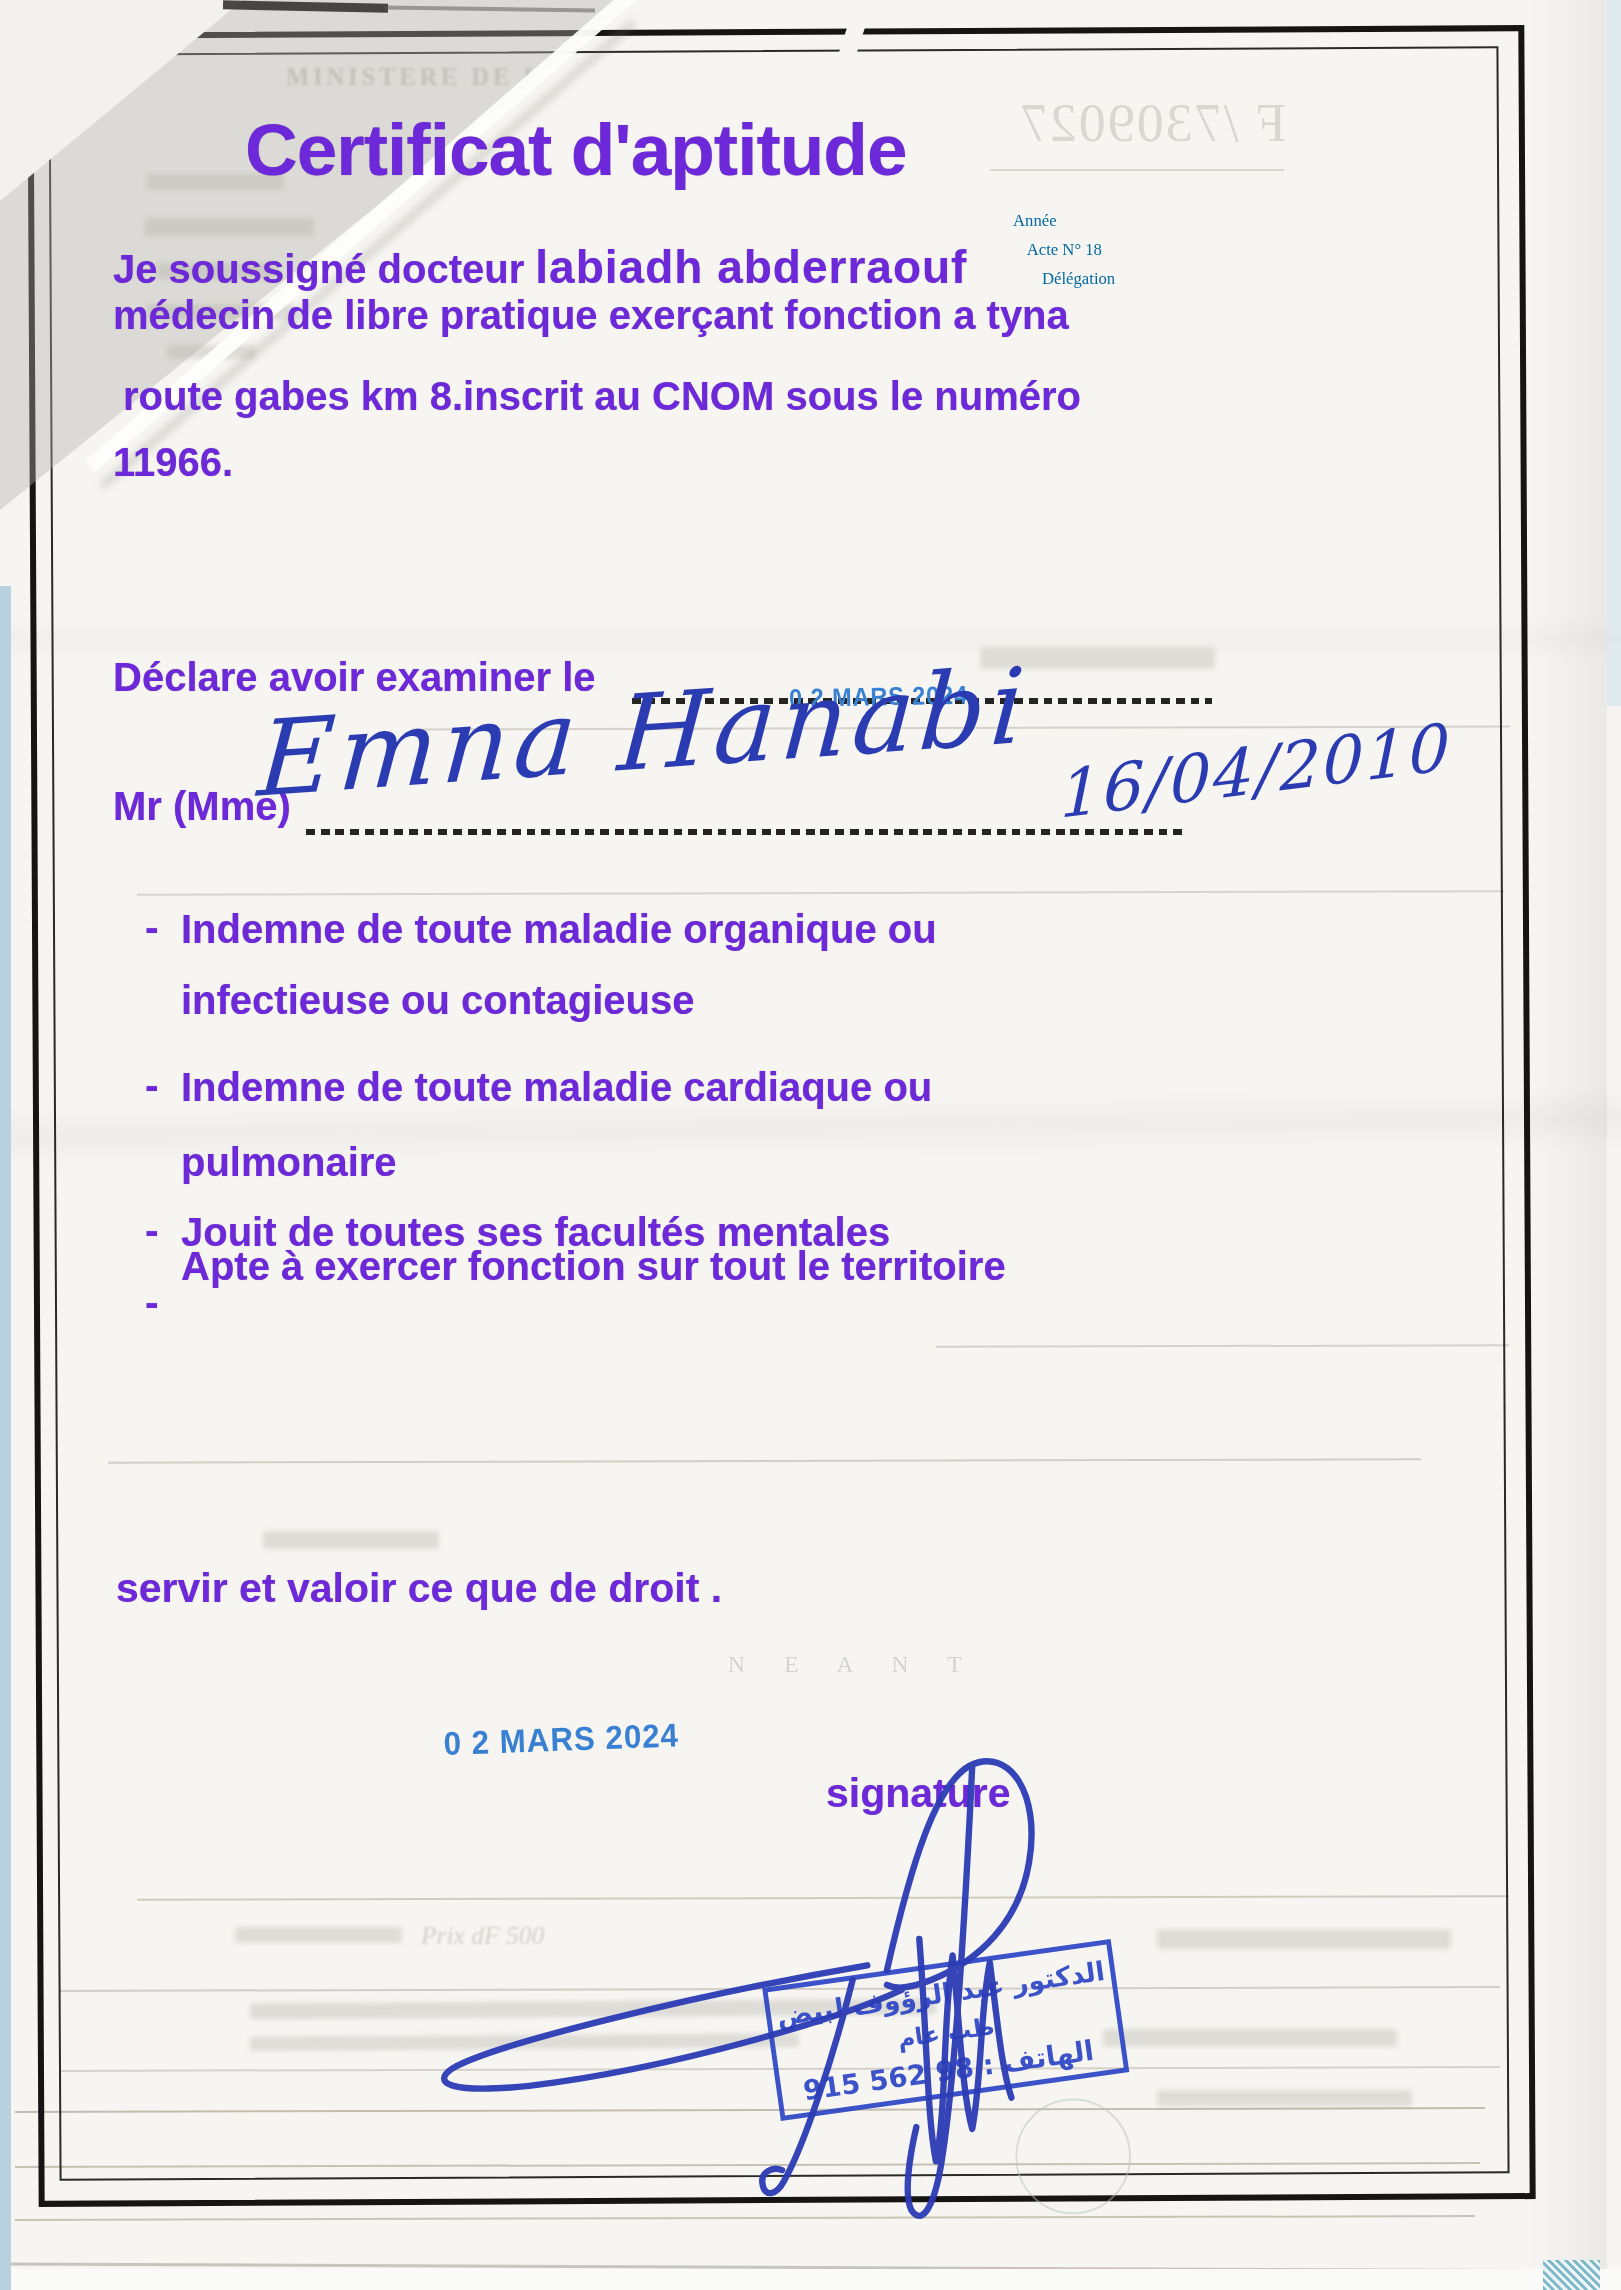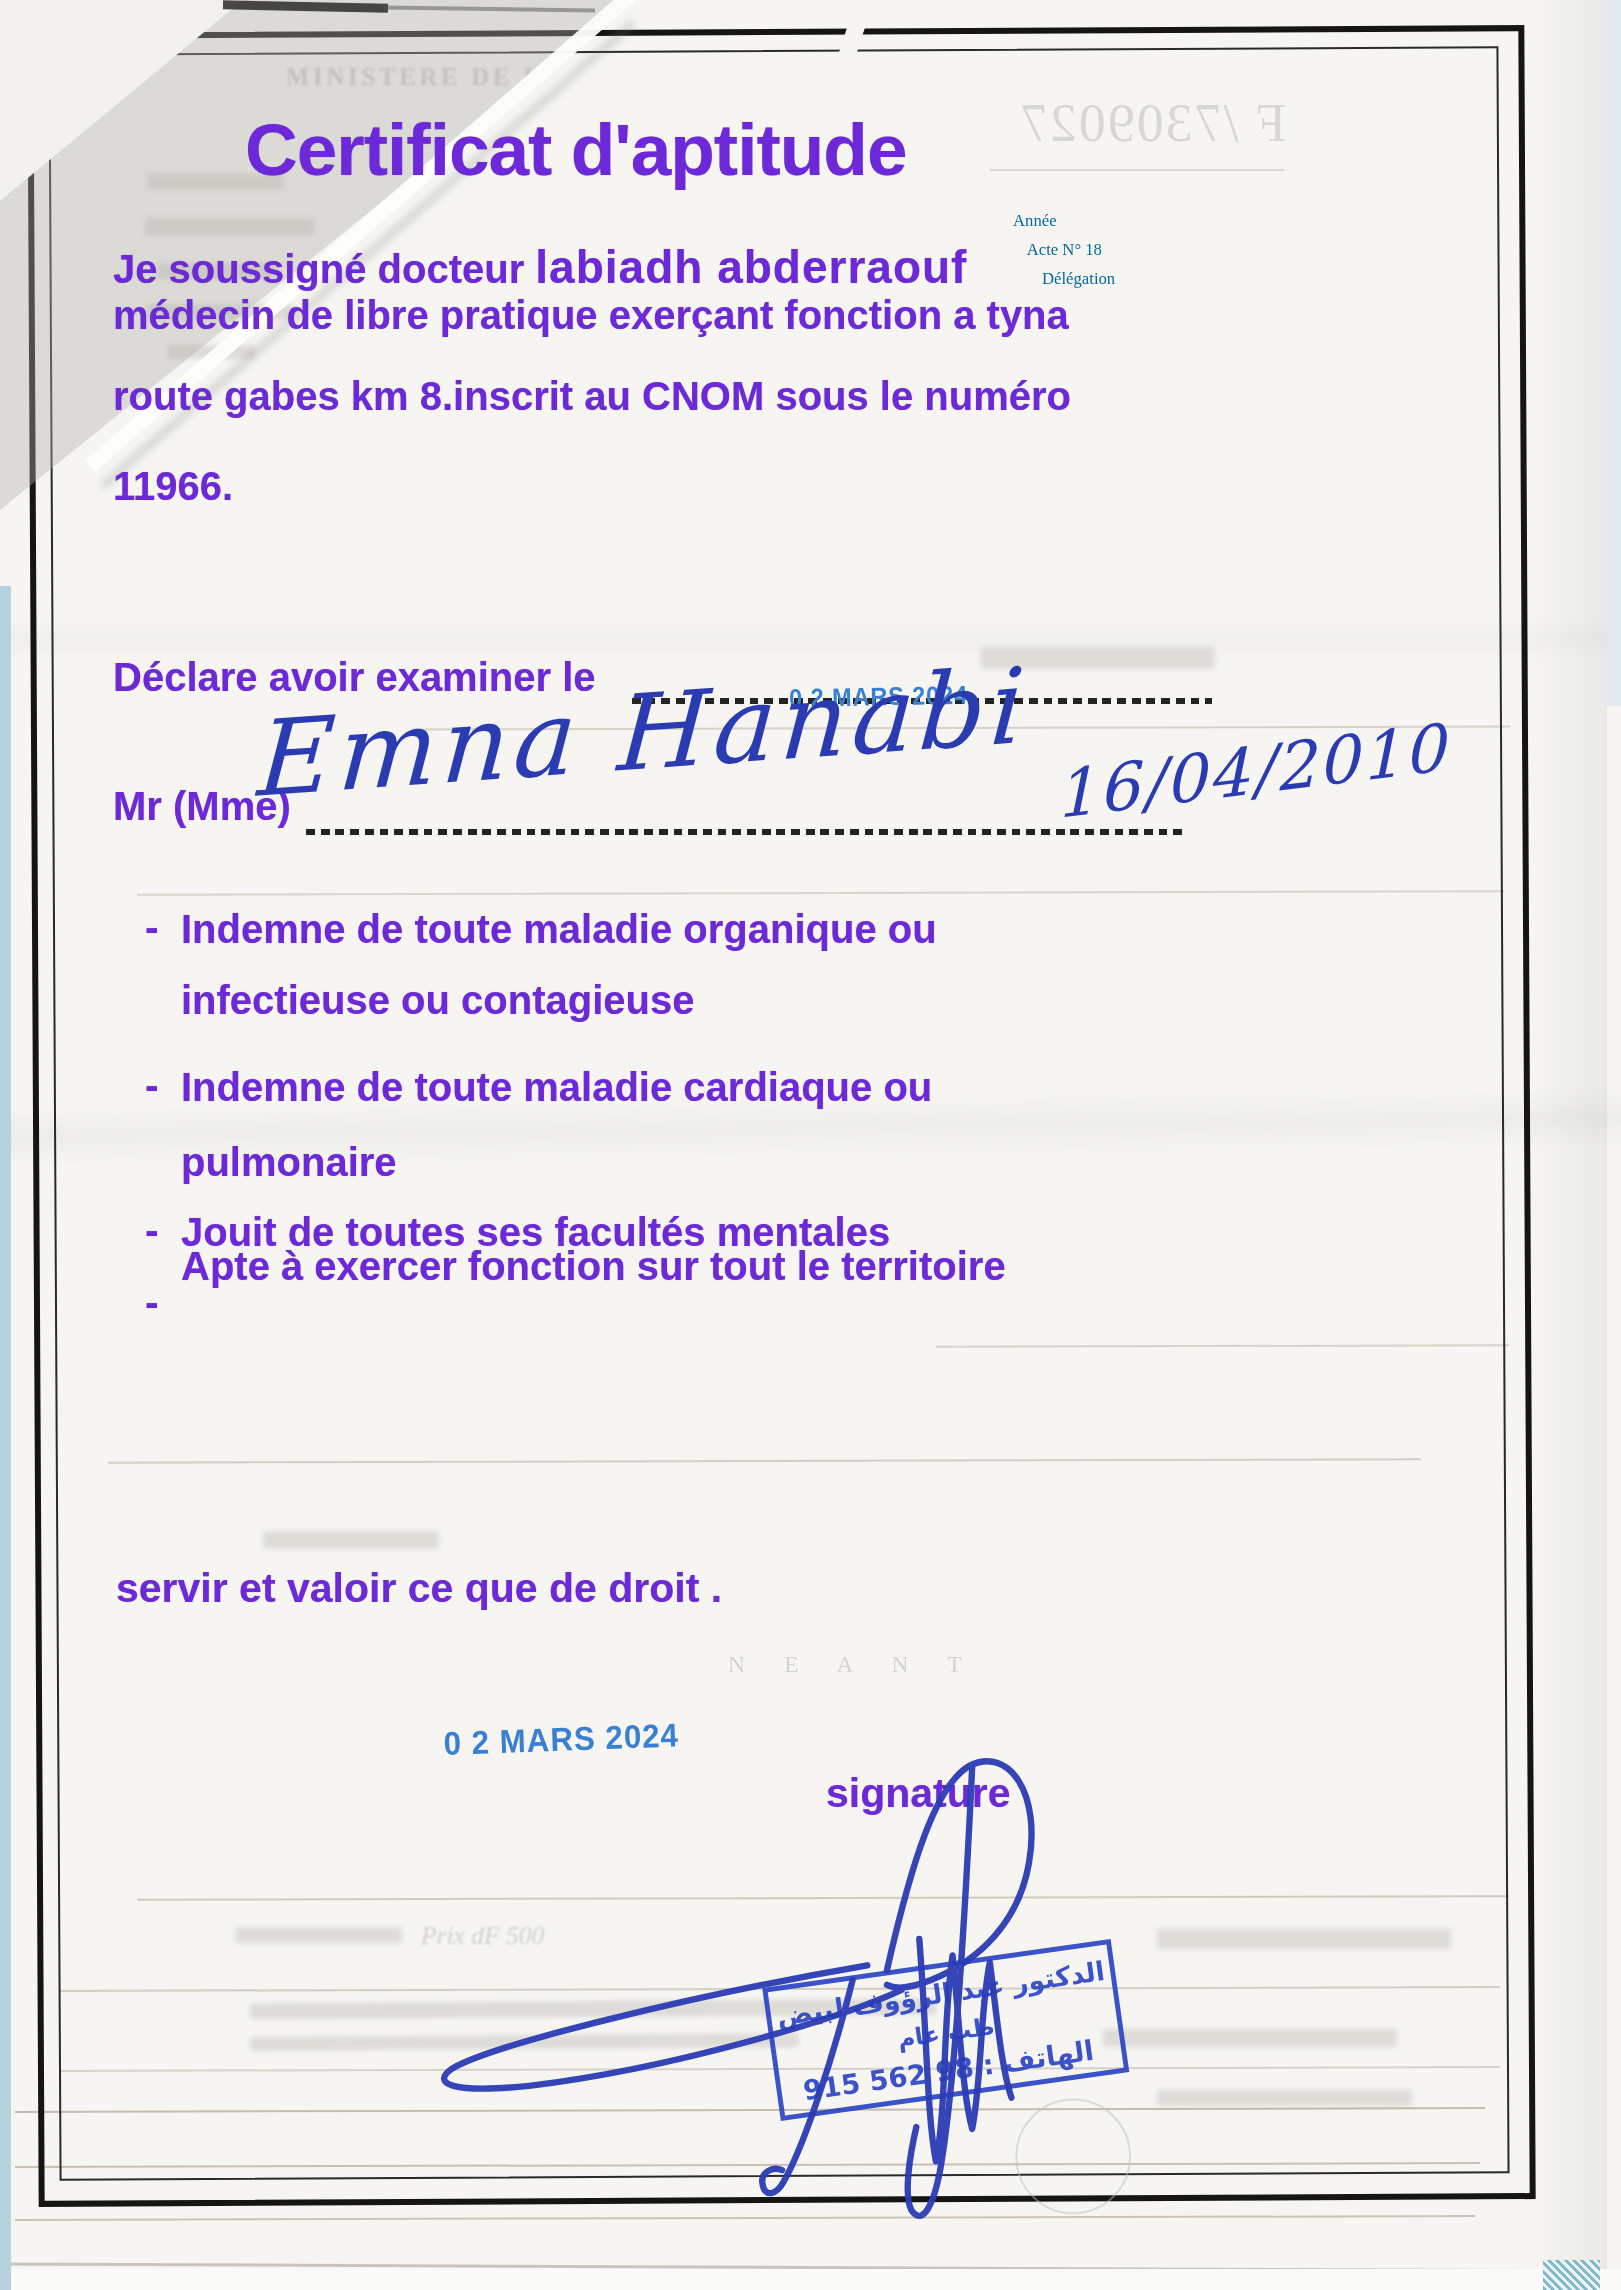--- a/index.html
+++ b/index.html
@@ -118,22 +118,22 @@
   <div class="abs fold-shadow"></div>
   <div class="abs fold-highlight"></div>
   <div class="abs fold-corner"></div>
   <div class="abs top-streak"></div>
   <div class="abs top-streak2"></div>
 
   <div class="abs ink title">Certificat d'aptitude</div>
 
   <div class="abs ink p-line" style="left:113px;top:240px"><span>Je soussigné docteur </span><span class="doctor-name">labiadh abderraouf</span></div>
   <div class="abs ink p-line" style="left:113px;top:293px">médecin de libre pratique exerçant fonction a tyna</div>
-  <div class="abs ink p-line" style="left:113px;top:374px">route gabes km 8.inscrit au CNOM sous le numéro</div>
-  <div class="abs ink p-line" style="left:113px;top:464px">11966.</div>
+  <div class="abs ink p-line" style="left:123px;top:374px">route gabes km 8.inscrit au CNOM sous le numéro</div>
+  <div class="abs ink p-line" style="left:113px;top:440px">11966.</div>
 
   <div class="abs ink p-line" style="left:113px;top:655px">Déclare avoir examiner le</div>
   <div class="abs leader" style="left:632px;top:698px;width:580px"></div>
 
   <div class="abs ink p-line" style="left:113px;top:784px">Mr (Mme)</div>
   <div class="abs leader" style="left:306px;top:829px;width:880px"></div>
 
   <div class="abs ink dash" style="left:145px;top:904px">-</div>
   <div class="abs ink p-line" style="left:181px;top:907px">Indemne de toute maladie organique ou</div>
   <div class="abs ink p-line" style="left:181px;top:978px">infectieuse ou contagieuse</div>

